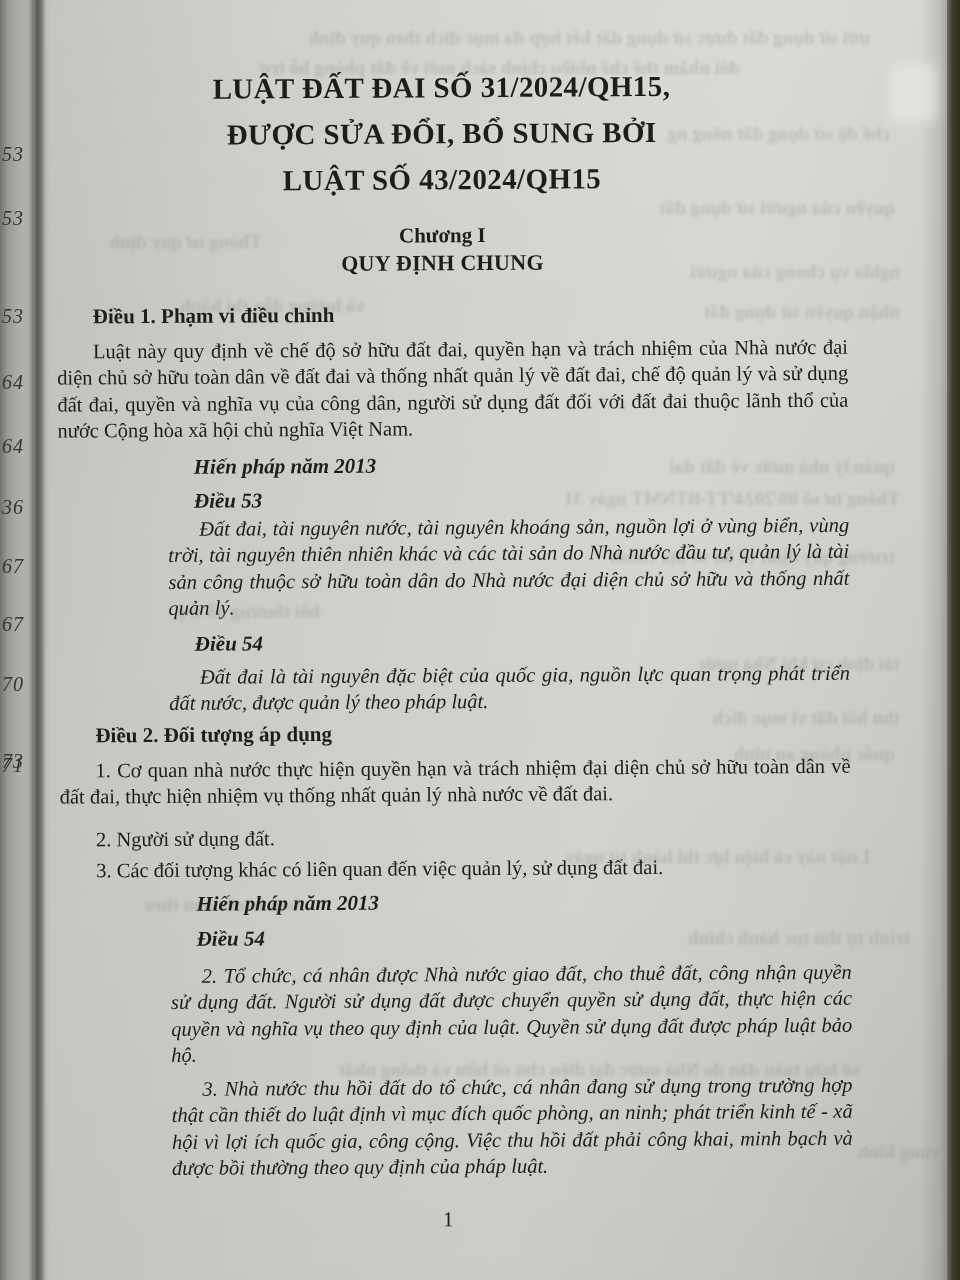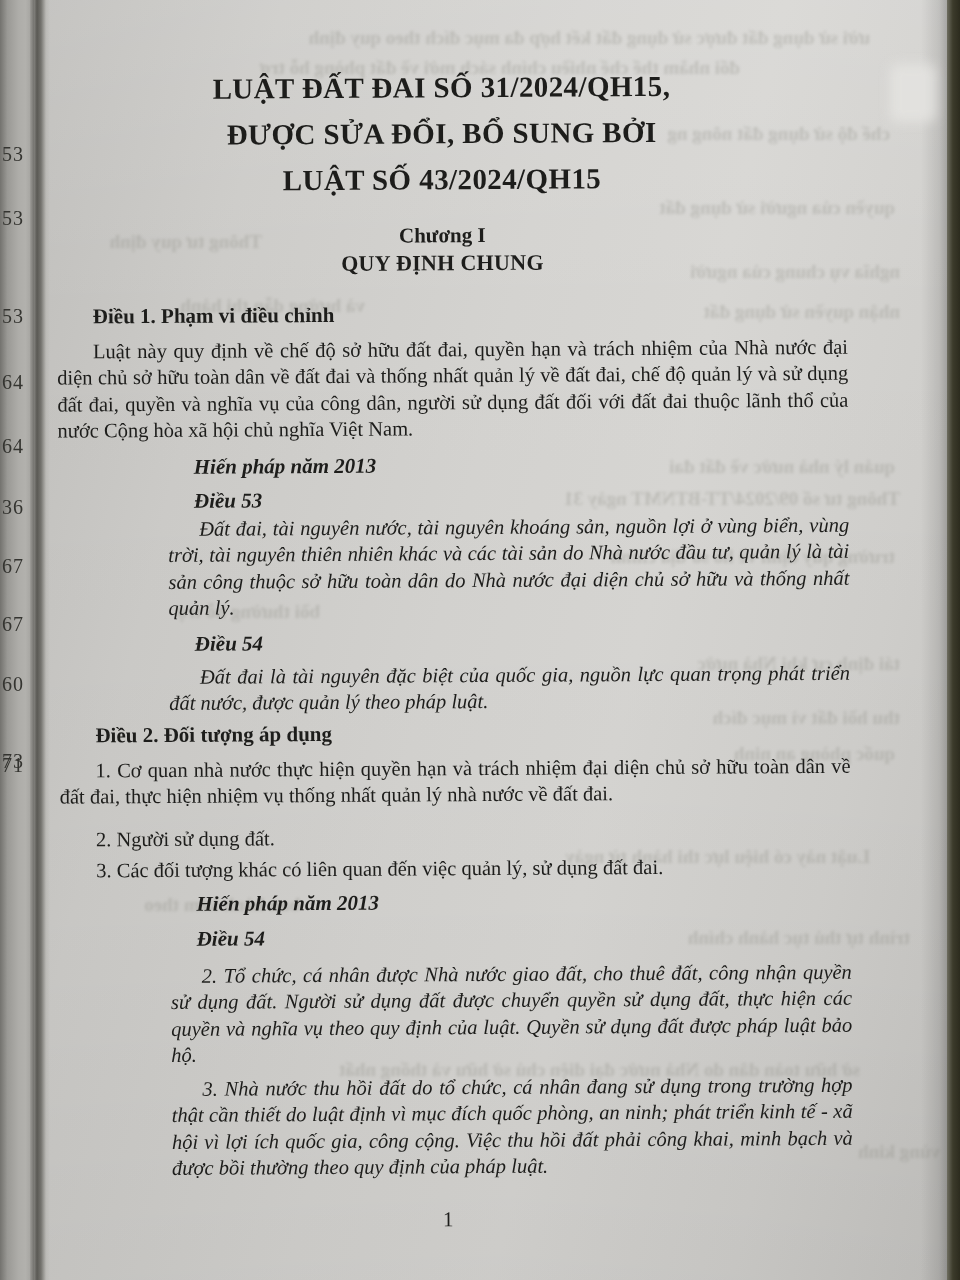--- a/index.html
+++ b/index.html
@@ -10,20 +10,21 @@
   }
   
   .left-stack{
     position:absolute;left:0;top:0;width:34px;height:100%;
     background:linear-gradient(90deg,#73726e 0%,#9a9995 22%,#aeada9 55%,#b2b1ad 75%,#9e9d99 100%);
     z-index:3;
   }
   .edge-num{
     position:absolute;left:2px;font-size:20px;line-height:20px;color:#343430;
     letter-spacing:1px;
+    font-style:italic;
   }
   
   .left-fold{
     position:absolute;left:30px;top:0;width:20px;height:100%;z-index:4;
     background:linear-gradient(90deg,rgba(120,119,115,.2) 0%,#5a5954 35%,#74736e 55%,rgba(185,184,180,.85) 80%,rgba(207,206,203,0) 100%);
   }
   
   .page{
     position:absolute;left:44px;right:13px;top:0;height:100%;z-index:1;
     background:linear-gradient(103deg,#bfbebb 0%,#cccbc8 20%,#d4d3d0 45%,#d7d6d3 62%,#d0cfcc 82%,#c5c4c1 100%);
@@ -152,20 +153,20 @@
 
   <div class="left-stack">
       <div class="edge-num" style="top: 144px;">53</div>
       <div class="edge-num" style="top: 208px;">53</div>
       <div class="edge-num" style="top: 306px;">53</div>
       <div class="edge-num" style="top: 372px;">64</div>
       <div class="edge-num" style="top: 436px;">64</div>
       <div class="edge-num" style="top: 497px;">36</div>
       <div class="edge-num" style="top: 556px;">67</div>
       <div class="edge-num" style="top: 614px;">67</div>
-      <div class="edge-num" style="top: 674px;">60</div>
+      <div class="edge-num" style="top: 674px;">70</div>
       <div class="edge-num" style="top: 755px;">71</div>
       <div class="edge-num" style="top: 751px;">73</div>
     </div>
   <div class="left-fold"></div>
   <div class="right-bg"></div>
 
 </div>
 
 </body></html>

